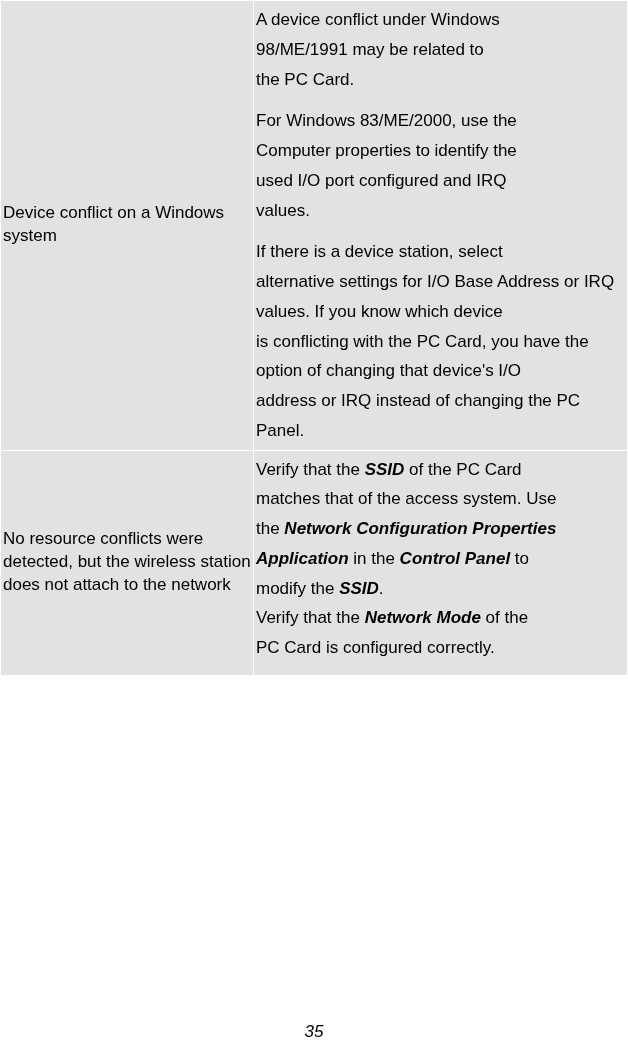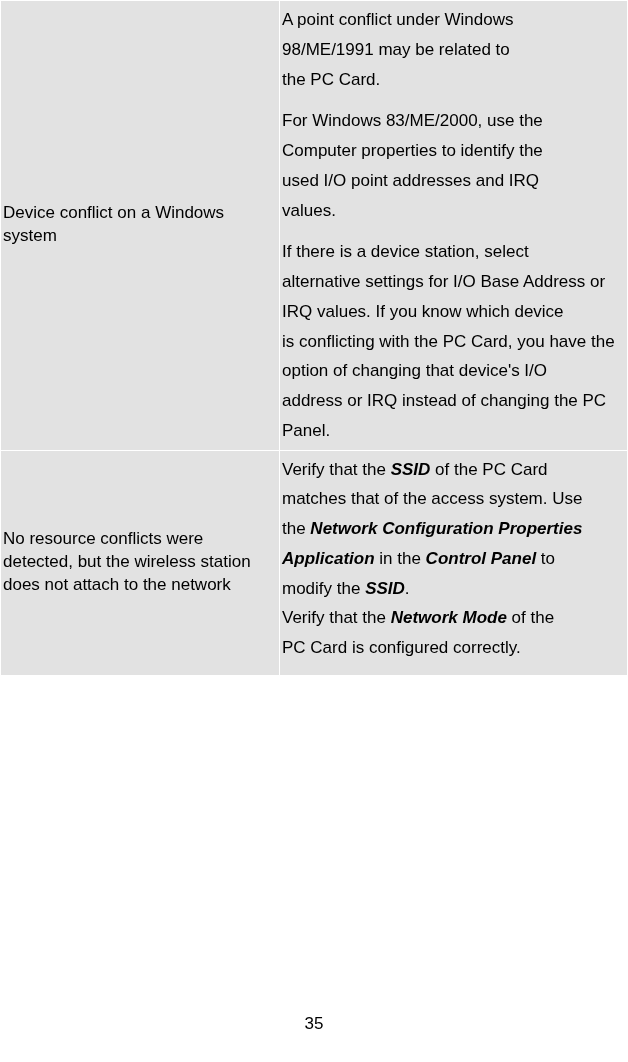--- a/index.html
+++ b/index.html
@@ -22,61 +22,62 @@
     }
     .table tr {
       background: #e2e2e2;
     }
     .table td {
       border: 1px solid #fff;
       vertical-align: middle;
       padding: 4px 2px;
     }
     .col-left {
-      width: 279px;
+      width: 253px;
       line-height: 1.35;
     }
     .col-right {
       line-height: 1.75;
       padding-bottom: 40px;
     }
     .col-right.tight {
       padding-bottom: 12px;
     }
     .spacer {
       height: 12px;
     }
     .bold-italic {
       font-weight: bold;
       font-style: italic;
     }
     .page-number {
       position: absolute;
-      bottom: 28px;
+      bottom: 20px;
       left: 0;
       right: 0;
       text-align: center;
       font-size: 17px;
+      font-style: italic;
     }
   </style>
 </head>
 <body>
 
 <table class="table">
   <tbody>
       <tr>
     <td class="col-left">Device conflict on a Windows system</td>
     <td class="col-right">
-      <div>A point conflict under Windows</div>
+      <div>A device conflict under Windows</div>
       <div>98/ME/1991 may be related to</div>
       <div>the PC Card.</div>
       <div class="spacer"></div>
       <div>For Windows 83/ME/2000, use the</div>
       <div>Computer properties to identify the</div>
-      <div>used I/O point addresses and IRQ</div>
+      <div>used I/O port configured and IRQ</div>
       <div>values.</div>
       <div class="spacer"></div>
       <div>If there is a device station, select</div>
       <div>alternative settings for I/O Base Address or IRQ values. If you know which device</div>
       <div>is conflicting with the PC Card, you have the option of changing that device's I/O</div>
       <div>address or IRQ instead of changing the PC Panel.</div>
     </td>
   </tr>
   <tr>
     <td class="col-left">No resource conflicts were detected, but the wireless station does not attach to the network</td>

